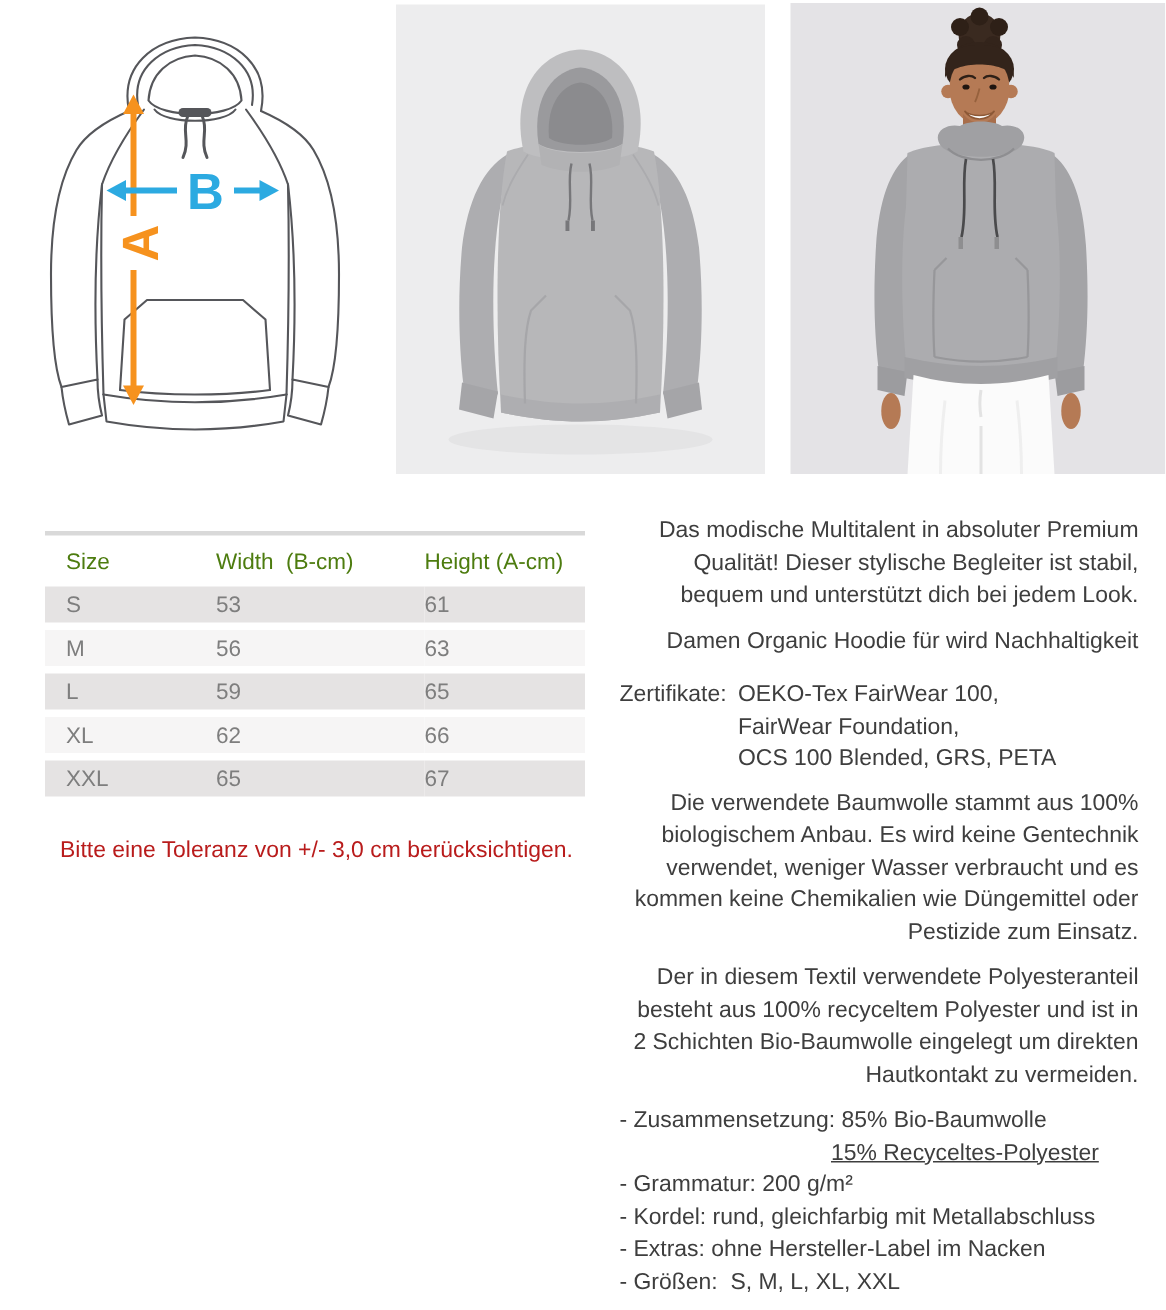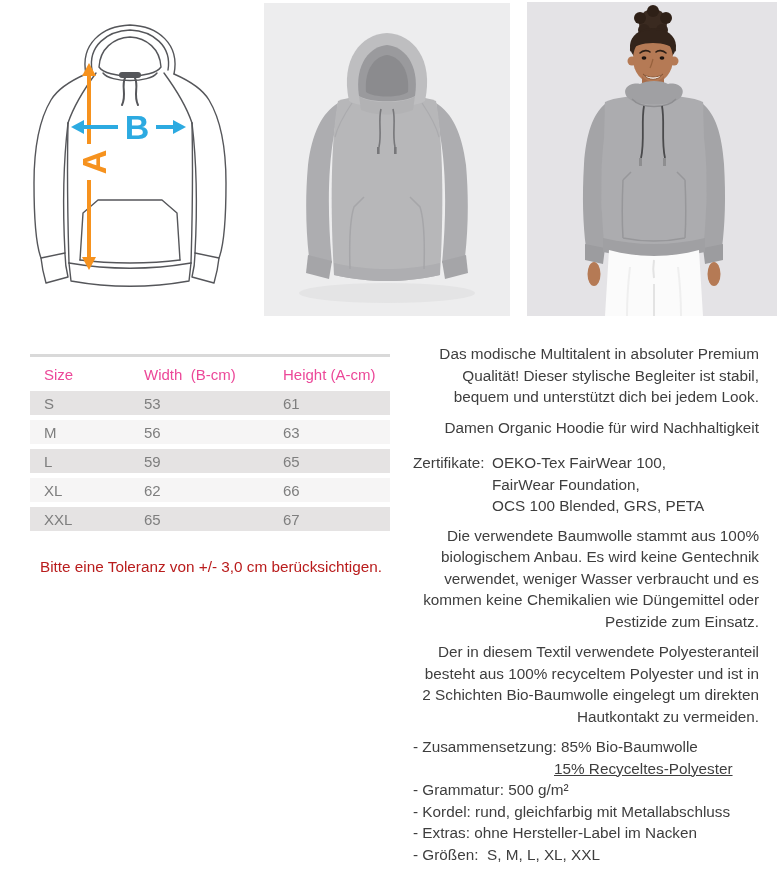--- a/index.html
+++ b/index.html
@@ -11,21 +11,21 @@
   .diagram { position:absolute; left:10px; top:10px; width:240px; height:300px; }
   .photo { position:absolute; overflow:hidden; }
   .photo.flat  { left:264px; top:3px;  width:246px; height:313px; background:#ededee; }
   .photo.model { left:527px; top:2px;  width:250px; height:314px; background:#e4e3e6; }
   .photo svg { display:block; }
 
   
   .size-table { position:absolute; left:30px; top:354px; width:360px;
     border-collapse:separate; border-spacing:0 5px; border-top:3px solid #d9d9d9;
     font-size:15px; color:#7e7e7e; table-layout:fixed; }
-  .size-table th { font-weight:400; text-align:left; height:24px; padding:0; white-space:pre; color:#ec4899; }
+  .size-table th { font-weight:400; text-align:left; height:24px; padding:0; white-space:pre; color:#4d7c0f; }
   .size-table td { height:24px; padding:0; }
   .size-table th:first-child, .size-table td:first-child { padding-left:14px; }
   .size-table tbody tr:nth-child(odd)  td { background:#e5e3e3; }
   .size-table tbody tr:nth-child(even) td { background:#f6f5f5; }
 
   .tolerance { position:absolute; left:40px; top:558px; font-size:15.3px; color:#b91c1c; }
 
   
   .description { position:absolute; left:413px; top:343px; width:346px;
     font-size:15.3px; line-height:21.5px; color:#3e3e3e; }
@@ -219,20 +219,20 @@
         <div>OEKO-Tex FairWear 100,</div>
         <div>FairWear Foundation,</div>
         <div>OCS 100 Blended, GRS, PETA</div>
       </div>
     </div>
     <p>Die verwendete Baumwolle stammt aus 100% biologischem Anbau. Es wird keine Gentechnik verwendet, weniger Wasser verbraucht und es kommen keine Chemikalien wie Düngemittel oder Pestizide zum Einsatz.</p>
     <p>Der in diesem Textil verwendete Polyesteranteil besteht aus 100% recyceltem Polyester und ist in 2 Schichten Bio-Baumwolle eingelegt um direkten Hautkontakt zu vermeiden.</p>
     <div class="specs">
       <div class="spec-line">- Zusammensetzung: 85% Bio-Baumwolle</div>
       <div class="spec-line indent">15% Recyceltes-Polyester</div>
-      <div class="spec-line">- Grammatur: 500 g/m²</div>
+      <div class="spec-line">- Grammatur: 200 g/m²</div>
       <div class="spec-line">- Kordel: rund, gleichfarbig mit Metallabschluss</div>
       <div class="spec-line">- Extras: ohne Hersteller-Label im Nacken</div>
       <div class="spec-line">- Größen:  S, M, L, XL, XXL</div>
     </div>
   </div>
 
 </div>
 
 </body></html>

